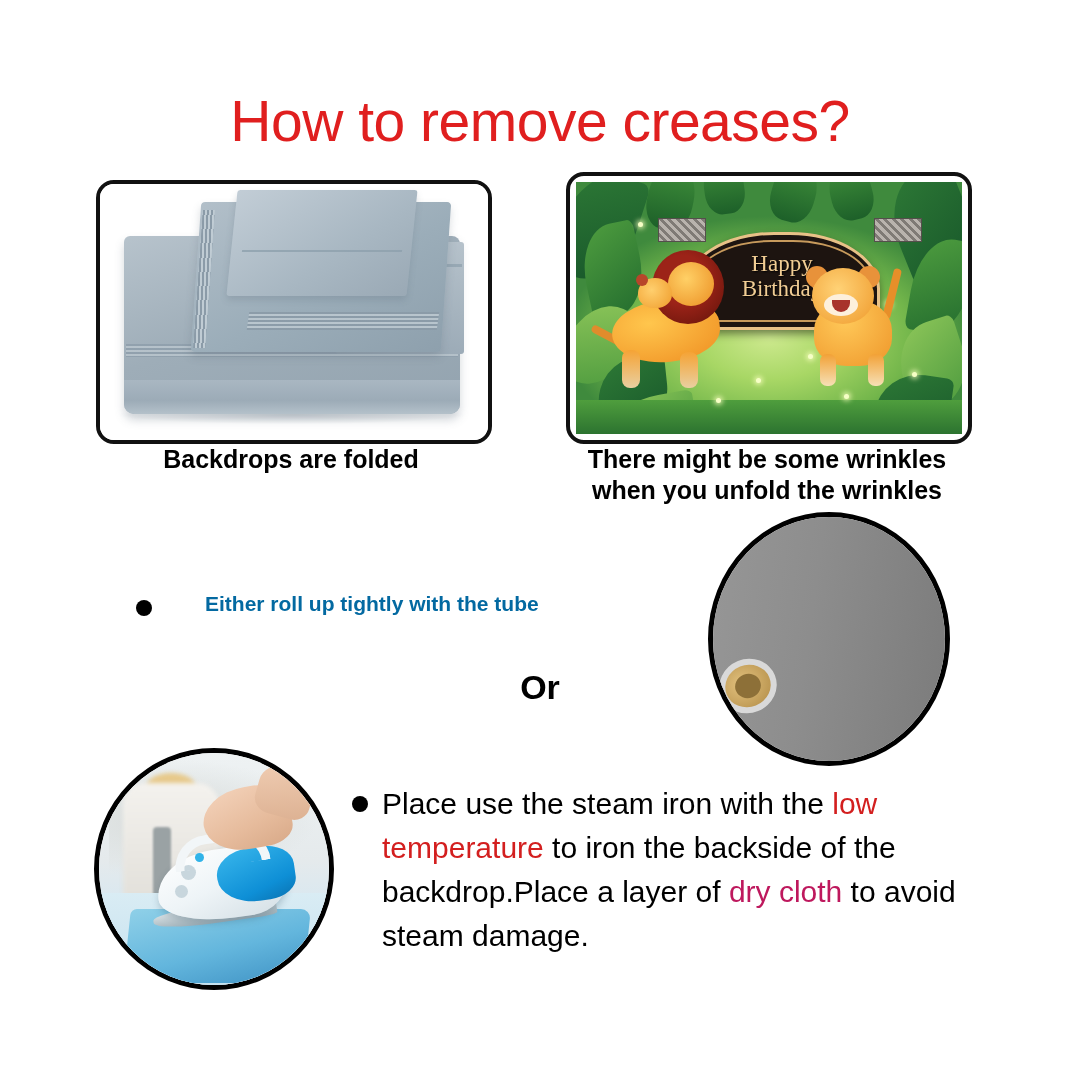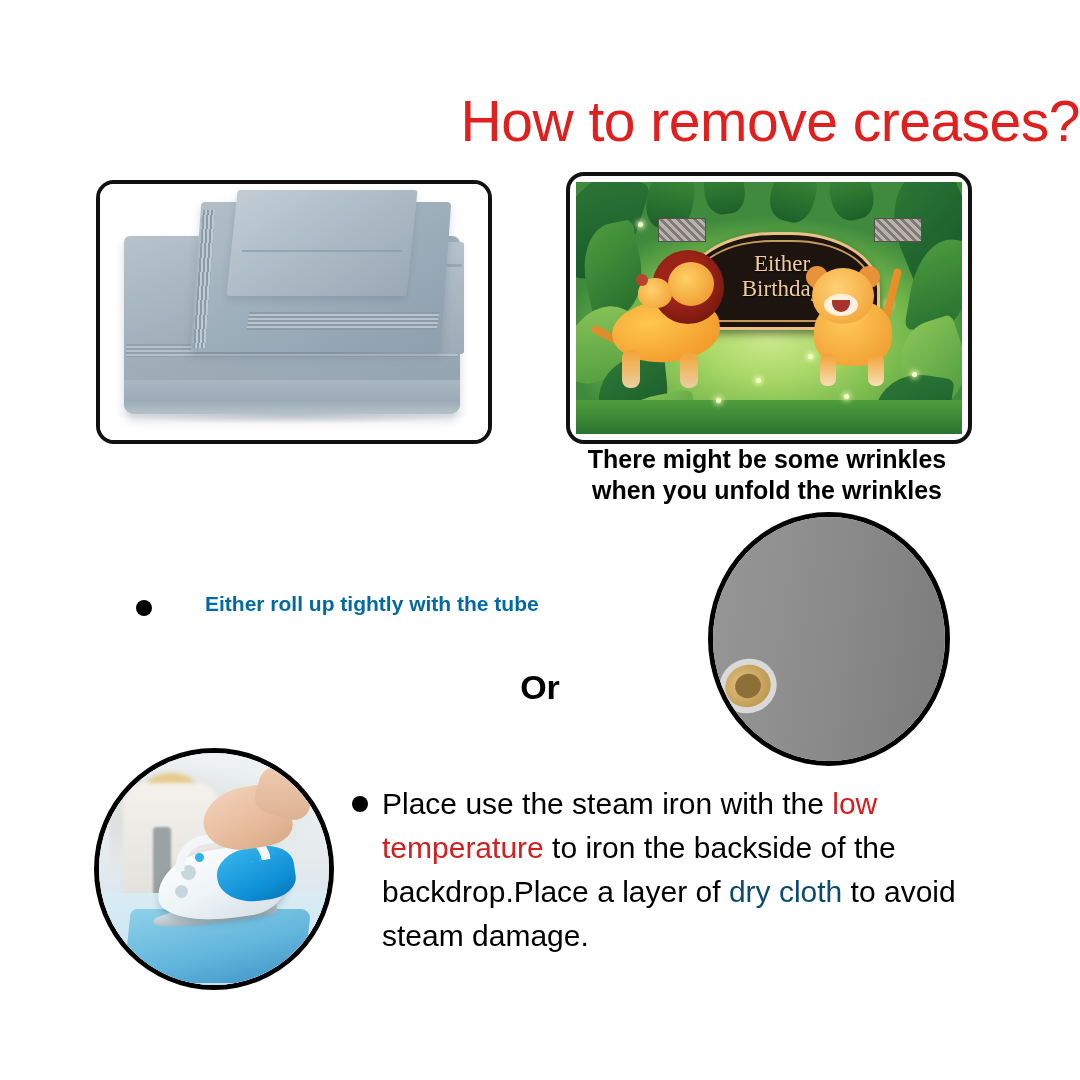--- a/index.html
+++ b/index.html
@@ -15,21 +15,21 @@
     font-family: "Liberation Sans", sans-serif;
     background: #ffffff;
   }
 
   
   #title {
     position: absolute;
     left: 0;
     top: 88px;
     width: 1080px;
-    text-align: right;
+    text-align: center;
     font-size: 57px;
     font-weight: 400;
     letter-spacing: -0.5px;
     color: #e01f1f;
     font-family: "Liberation Sans", sans-serif;
   }
 
   
   .frame {
     position: absolute;
@@ -325,21 +325,21 @@
     position: absolute;
     left: 382px;
     top: 782px;
     width: 600px;
     font-size: 30px;
     line-height: 44px;
     color: #000000;
     font-family: "Liberation Sans", sans-serif;
   }
   .hl-red  { color: #d31f1f; }
-  .hl-blue { color: #0c4a6e; }
+  .hl-blue { color: #be185d; }
 
   
   .circle-photo {
     position: absolute;
     border-radius: 50%;
     border: 5px solid #000000;
     overflow: hidden;
     background: #ffffff;
   }
   #tube-circle { left: 708px; top: 512px; width: 232px; height: 244px; }
@@ -475,20 +475,21 @@
     <div class="sheet" id="sheet-right-pocket"></div>
     <div class="sheet" id="sheet-mid"></div>
     <div class="sheet" id="sheet-mid-fold"></div>
     <div class="sheet" id="sheet-top"></div>
     <div class="sheet" id="sheet-top-seam"></div>
     <div class="sheet" id="sheet-stack-edge"></div>
   </div>
 </div>
 
 <div class="caption" id="caption-folded">
+  <div>Backdrops are folded</div>
 </div>
 
 <div class="frame" id="frame-backdrop">
   <div id="backdrop-photo">
 
     <div class="leaf dark" style="left:-14px; top:-10px; width:74px; height:110px; transform:rotate(18deg);"></div>
     <div class="leaf" style="left:8px;  top:42px;  width:58px; height:92px;  transform:rotate(-12deg);"></div>
     <div class="leaf light" style="left:-8px; top:120px; width:62px; height:86px;  transform:rotate(26deg);"></div>
     <div class="leaf dark" style="left:22px; top:176px; width:70px; height:74px;  transform:rotate(-6deg);"></div>
     <div class="leaf dark" style="left:318px;top:-12px; width:76px; height:108px; transform:rotate(-22deg);"></div>
@@ -513,21 +514,21 @@
       <div class="spark" style="left:336px; top:190px;"></div>
       <div class="spark" style="left:140px; top:216px;"></div>
       <div class="spark" style="left:268px; top:212px;"></div>
     </div>
 
     <div class="sign-bracket" id="sign-bracket-l"></div>
     <div class="sign-bracket" id="sign-bracket-r"></div>
     <div id="sign">
       <div id="sign-inner"></div>
       <div id="sign-text">
-        <div>Either</div>
+        <div>Happy</div>
         <div>Birthday</div>
       </div>
     </div>
 
     <div class="lion-body" id="mufasa-tail"></div>
     <div class="lion-body" id="mufasa-body"></div>
     <div class="lion-body" id="mufasa-leg1"></div>
     <div class="lion-body" id="mufasa-leg2"></div>
     <div class="lion-body" id="mufasa-mane"></div>
     <div class="lion-body" id="mufasa-head"></div>

